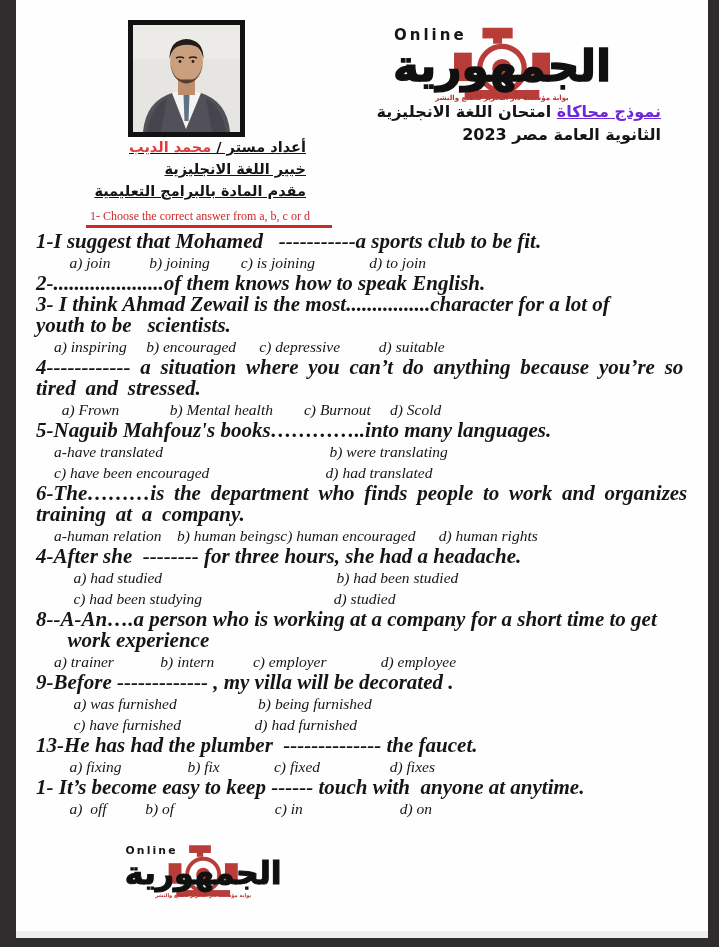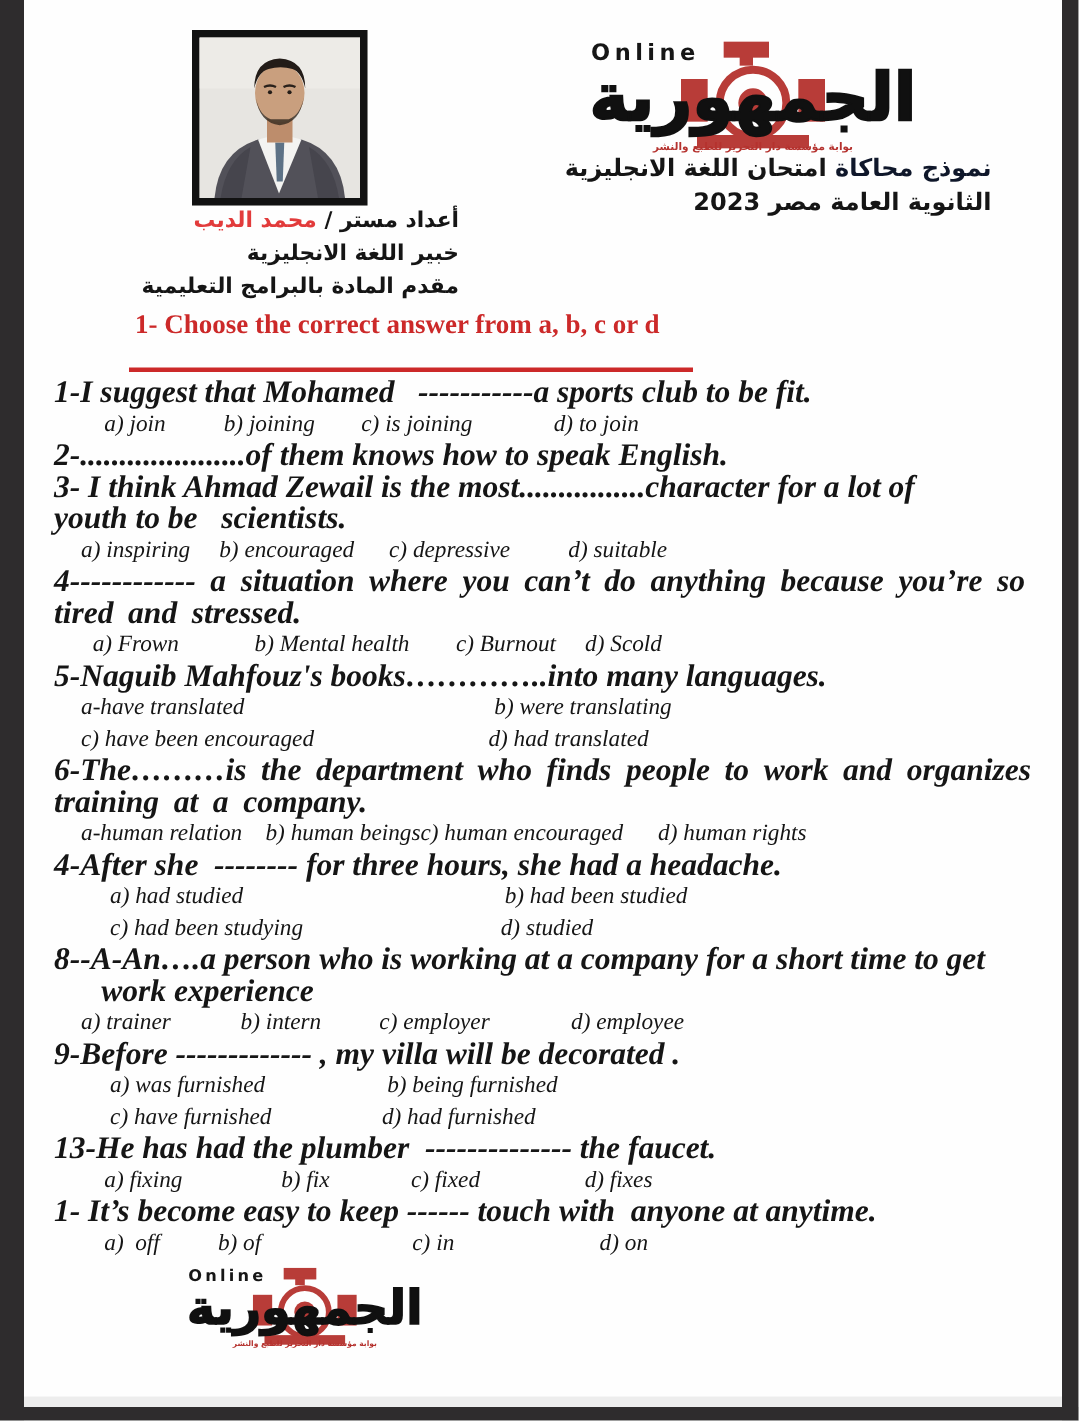--- a/index.html
+++ b/index.html
@@ -27,29 +27,29 @@
            font-family:"DejaVu Sans", sans-serif;font-weight:900;font-size:44px;line-height:56px;
            color:#101010;-webkit-text-stroke:1.5px #101010;}
   .logo-tagline{position:relative;z-index:2;text-align:center;font-family:"DejaVu Sans", sans-serif;
                 font-size:7px;font-weight:bold;color:#b5322e;margin-top:-2px;letter-spacing:1px;}
   .logo-top{position:absolute;left:342px;top:26px;}
   .logo-bottom{position:absolute;left:88px;top:844px;transform:scale(0.72);transform-origin:top left;}
 
   
   .exam-title{position:absolute;right:58px;top:100px;direction:rtl;text-align:right;
               font-family:"DejaVu Sans", sans-serif;font-weight:bold;font-size:16px;line-height:23px;}
-  .exam-title .red{color:#0f172a;}
+  .exam-title .red{color:#6d28d9;text-decoration:underline;}
   .author{position:absolute;left:30px;top:136px;width:276px;direction:rtl;text-align:right;
-          font-family:"DejaVu Sans", sans-serif;font-weight:bold;font-size:14.5px;line-height:22px;}
+          font-family:"DejaVu Sans", sans-serif;font-weight:bold;font-size:14.5px;line-height:22px;text-decoration:underline;}
   .author .red{color:#e23b3b;}
 
   
   .content{position:absolute;left:36px;top:206px;right:30px;}
-  .heading{display:inline-block;margin-left:50px;color:#cc2929;font-weight:bold;font-size:18px;
-           border-bottom:3px solid #cc2929;padding:0 22px 18px 4px;margin-bottom:3px;}
+  .heading{display:inline-block;margin-left:50px;color:#cc2929;font-weight:normal;font-size:12px;
+           border-bottom:3px solid #cc2929;padding:0 22px 1px 4px;margin-bottom:3px;}
   .stem{font-weight:bold;font-size:21px;line-height:21px;white-space:pre-wrap;font-style:italic;}
   .opts{font-style:italic;font-size:15.5px;line-height:21px;white-space:pre-wrap;margin-left:18px;}
   .just{word-spacing:4.5px;}
 </style>
 </head>
 <body>
 
 <div class="page">
 
   <div class="bar bar-left"></div>

